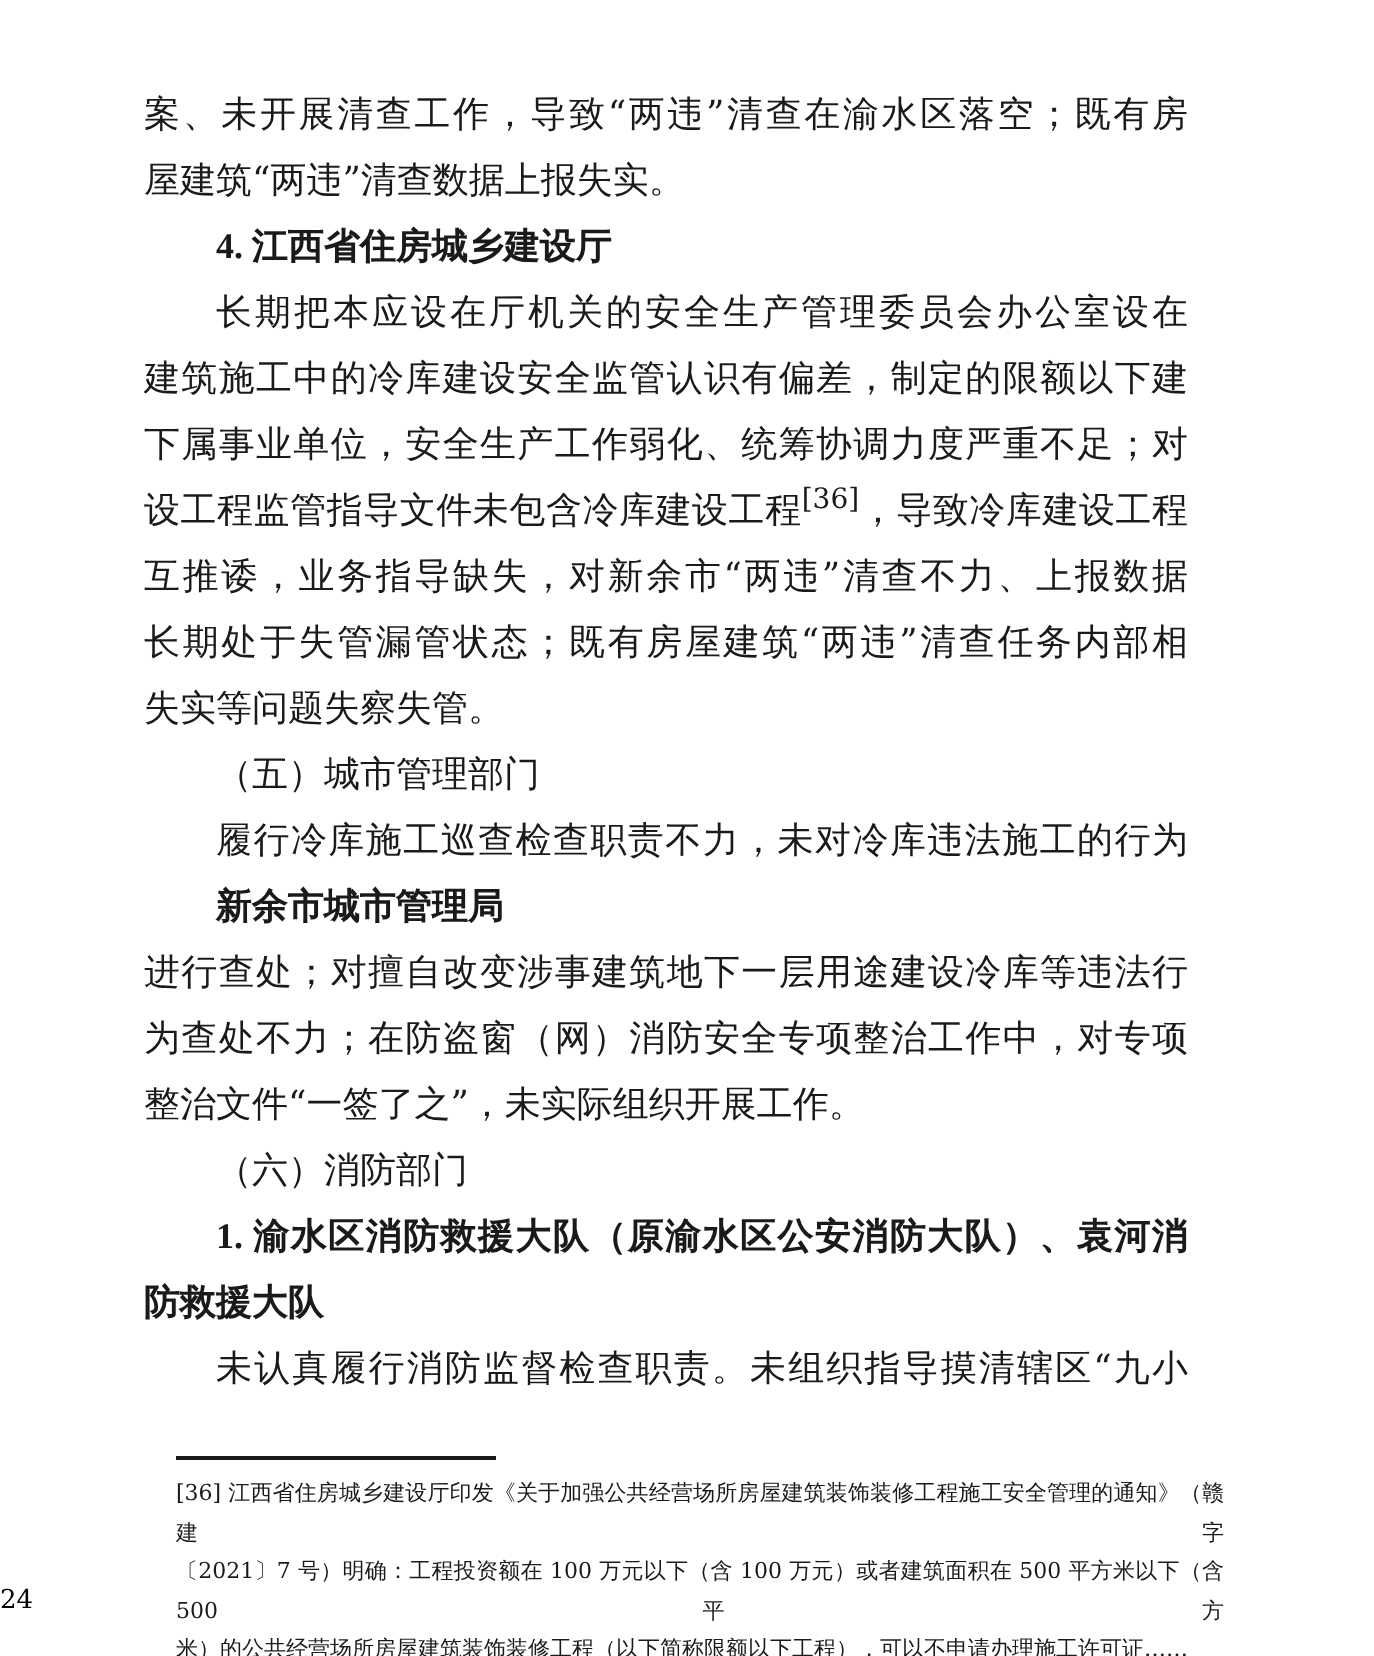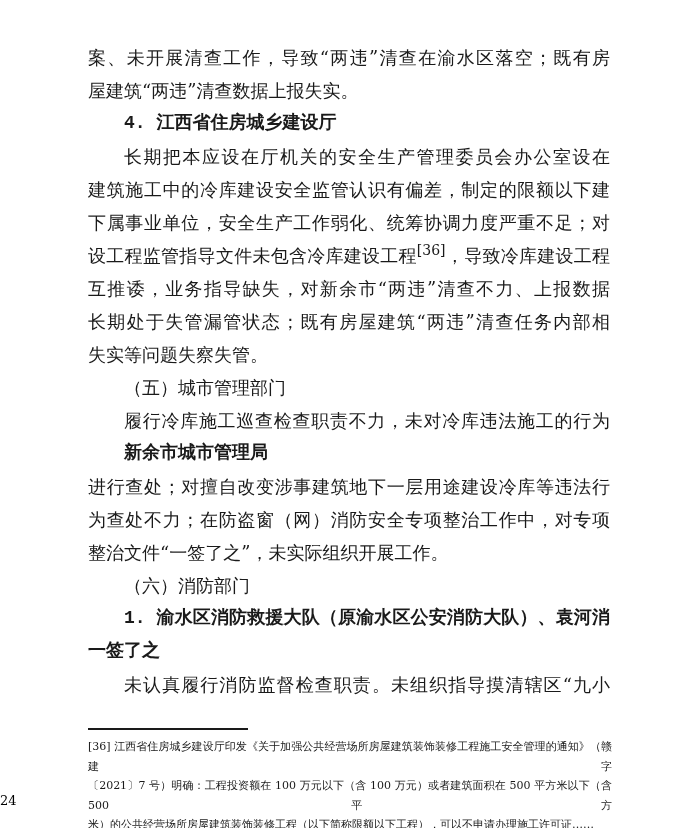--- a/index.html
+++ b/index.html
@@ -6,37 +6,37 @@
   html, body { width: 687px; height: 828px; }
   body {
     position: relative;
     background: #ffffff;
     color: #1a1a1a;
     font-family: "DejaVu Serif", "Liberation Serif", serif;
     overflow: hidden;
   }
   .page { position: absolute; inset: 0; background: #ffffff; }
 
-  .text-block { position: absolute; left: 88px; top: 41px; width: 522px; }
+  .text-block { position: absolute; left: 72px; top: 41px; width: 522px; }
   .line {
     font-size: 18px;
     height: 33px;
     line-height: 33px;
     overflow: hidden;
     text-align: justify;
     text-align-last: justify;
     text-justify: inter-character;
     white-space: nowrap;
   }
   .line.just { white-space: normal; }
   .line.end  { text-align-last: left; white-space: nowrap; }
   .line.indent { text-indent: 36px; }
   .line.bold {
     font-weight: bold;
-    font-family: Liberation Mono, monospace;
+    font-family: Liberation Serif, serif;
   }
   sup.fnref { font-size: 14px; vertical-align: 7px; line-height: 0; }
 
   .fn-rule {
     position: absolute; left: 88px; top: 728px;
     width: 160px; height: 2px; background: #1a1a1a;
   }
   .footnote {
     position: absolute; left: 88px; top: 737px; width: 524px;
     font-size: 11px; line-height: 19.5px;
@@ -72,21 +72,21 @@
     <div class="line just">长期处于失管漏管状态；既有房屋建筑“两违”清查任务内部相</div>
     <div class="line end">失实等问题失察失管。</div>
     <div class="line end indent">（五）城市管理部门</div>
     <div class="line just indent">履行冷库施工巡查检查职责不力，未对冷库违法施工的行为</div>
     <div class="line end bold indent">新余市城市管理局</div>
     <div class="line just">进行查处；对擅自改变涉事建筑地下一层用途建设冷库等违法行</div>
     <div class="line just">为查处不力；在防盗窗（网）消防安全专项整治工作中，对专项</div>
     <div class="line end">整治文件“一签了之”，未实际组织开展工作。</div>
     <div class="line end indent">（六）消防部门</div>
     <div class="line just bold indent">1. 渝水区消防救援大队（原渝水区公安消防大队）、袁河消</div>
-    <div class="line end bold">一签了之</div>
+    <div class="line end bold">防救援大队</div>
     <div class="line just indent">未认真履行消防监督检查职责。未组织指导摸清辖区“九小</div>
   </div>
 
   <div class="fn-rule"></div>
 
   <div class="footnote">
     <div class="fn-line">[36] 江西省住房城乡建设厅印发《关于加强公共经营场所房屋建筑装饰装修工程施工安全管理的通知》（赣建字</div>
     <div class="fn-line">〔2021〕7 号）明确：工程投资额在 100 万元以下（含 100 万元）或者建筑面积在 500 平方米以下（含 500 平方</div>
     <div class="fn-line end">米）的公共经营场所房屋建筑装饰装修工程（以下简称限额以下工程），可以不申请办理施工许可证……</div>
   </div>

